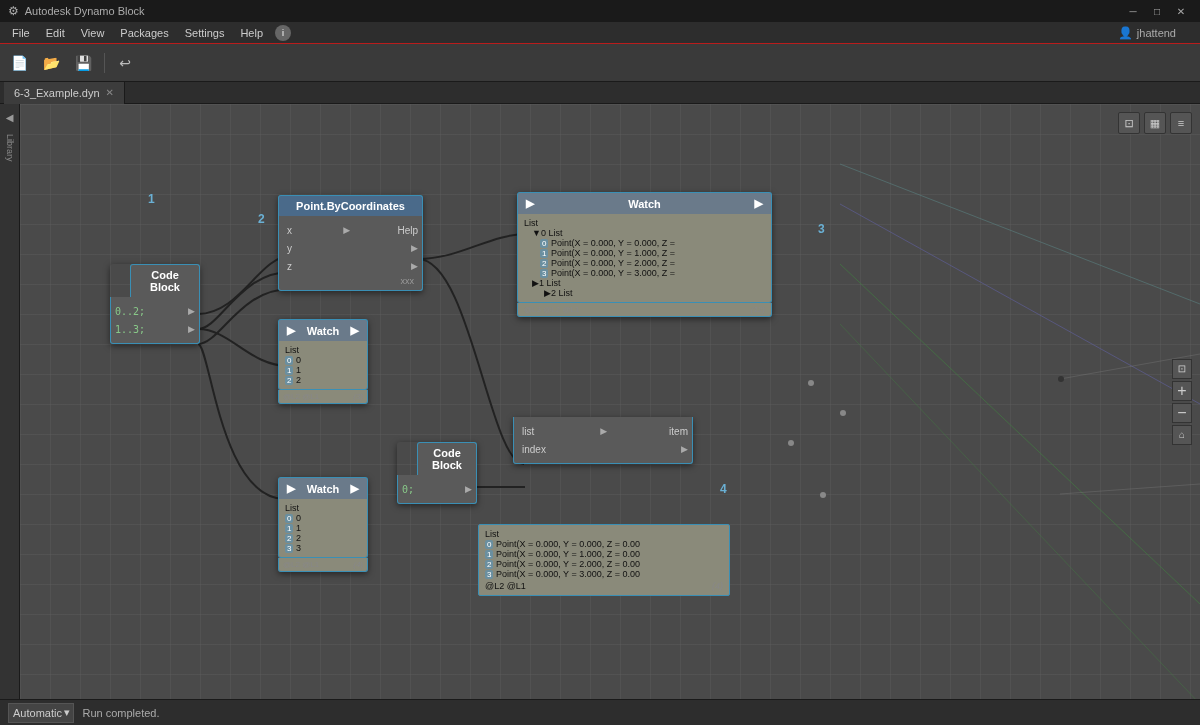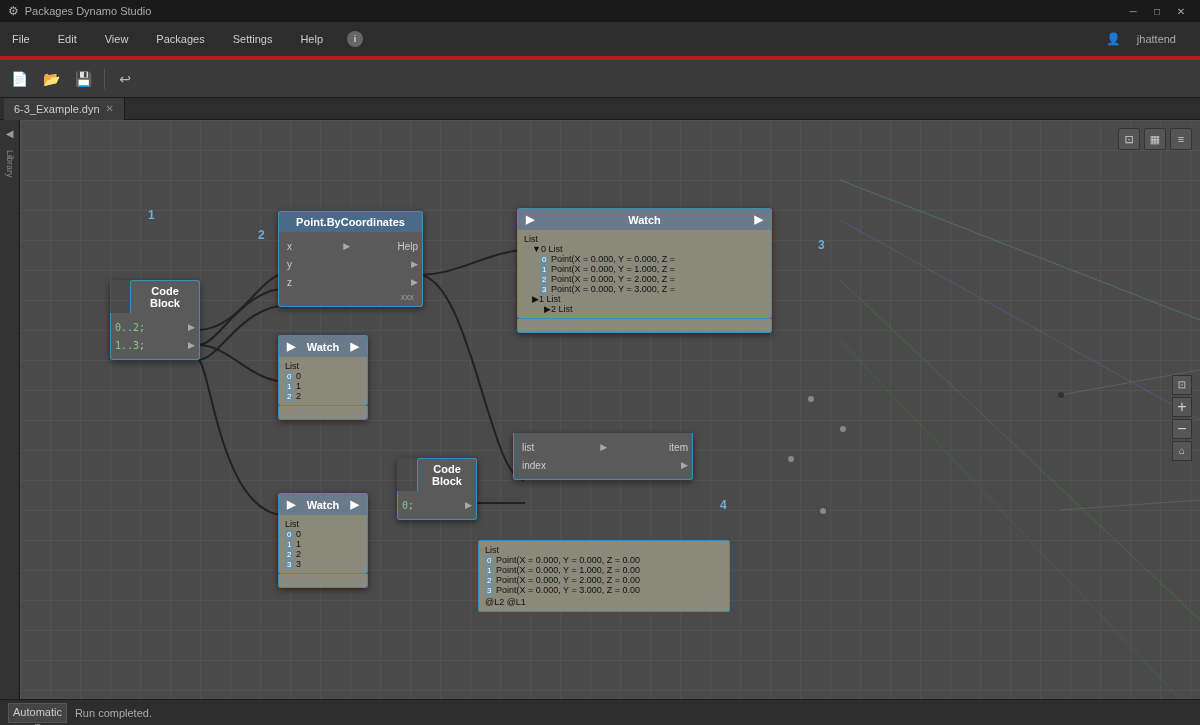--- a/index.html
+++ b/index.html
@@ -9,22 +9,22 @@
     #title-bar {
       height: 22px; background: #1a1a1a; display: flex; align-items: center;
       justify-content: space-between; padding: 0 8px; color: #aaa; font-size: 11px;
     }
     #title-bar .title { display: flex; align-items: center; gap: 6px; }
     #title-bar .win-controls { display: flex; gap: 2px; }
     #title-bar .win-btn { width: 22px; height: 22px; display: flex; align-items: center; justify-content: center; cursor: pointer; font-size: 10px; color: #aaa; }
 
     
     #menu-bar {
-      height: 38px; background: #2d2d2d; display: flex; align-items: center;
-      padding: 0 4px; border-bottom: 4px solid #b91c1c; gap: 12px;
+      height: 22px; background: #2d2d2d; display: flex; align-items: center;
+      padding: 0 4px; border-bottom: 1px solid #b91c1c;
     }
     #menu-bar .menu-item { padding: 2px 8px; color: #ccc; cursor: pointer; font-size: 11px; }
     #menu-bar .info-icon { margin-left: 4px; width: 16px; height: 16px; border-radius: 50%; background: #666; color: #fff; display: flex; align-items: center; justify-content: center; font-size: 9px; cursor: pointer; }
 
     
     #toolbar {
       height: 38px; background: #3a3a3a; display: flex; align-items: center;
       padding: 0 6px; gap: 4px; border-bottom: 1px solid #1a1a1a;
     }
     #toolbar .tool-btn { width: 28px; height: 28px; display: flex; align-items: center; justify-content: center; cursor: pointer; border-radius: 2px; color: #bbb; font-size: 14px; }
@@ -144,34 +144,34 @@
 
     
     #status-bar {
       height: 26px; background: #2d2d2d; display: flex; align-items: center;
       padding: 0 8px; gap: 8px; border-top: 1px solid #1a1a1a;
       position: absolute; bottom: 0; left: 0; right: 0;
     }
     #status-bar .run-select { 
       background: #444; border: 1px solid #555; color: #ccc; 
       font-size: 11px; padding: 2px 4px; height: 20px;
-      display: flex; align-items: center; gap: 2px; flex-direction: column;
+      display: flex; align-items: center; gap: 2px;
     }
     #status-bar .status-text { color: #aaa; font-size: 11px; }
 
     .node-xxx { color: #999; font-size: 9px; text-align: right; padding-right: 4px; }
     .code-text { color: #88c888; font-size: 10px; font-family: monospace; }
   </style>
 </head>
 <body>
 
 <div id="title-bar">
   <div class="title">
     <span style="font-size:12px;">⚙</span>
-    <span>Packages Dynamo Studio</span>
+    <span>Autodesk Dynamo Block</span>
   </div>
   <div class="win-controls">
     <div class="win-btn">─</div>
     <div class="win-btn">□</div>
     <div class="win-btn close">✕</div>
   </div>
 </div>
 
 <div id="menu-bar">
   <span class="menu-item">File</span>

